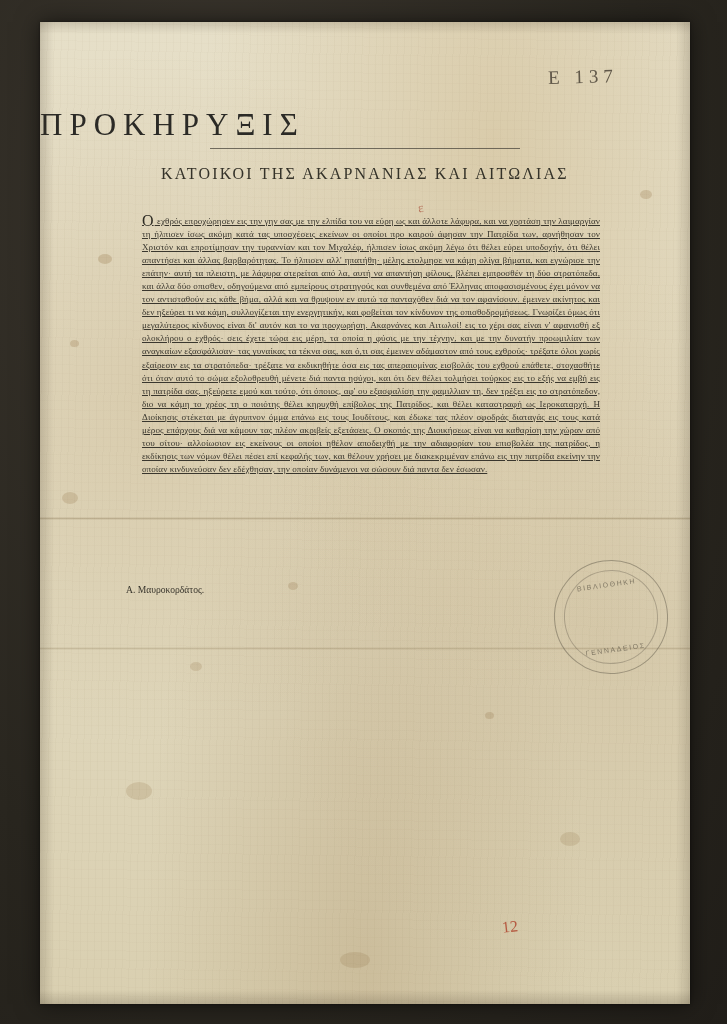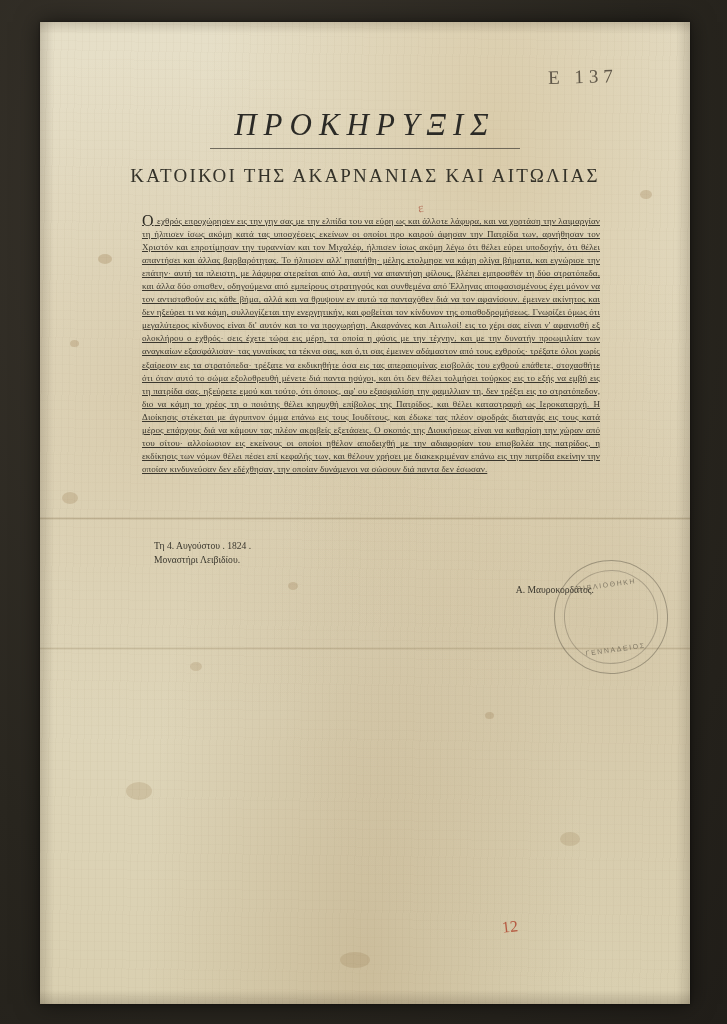--- a/index.html
+++ b/index.html
@@ -81,46 +81,44 @@
     letter-spacing: 5px;
     opacity: 0.85;
     transform: rotate(-1.5deg);
   }
 
   
   #title {
     position: absolute;
     left: 0; right: 0;
     top: 85px;
-    text-align: center;
     font-family: "Liberation Serif", serif;
     font-size: 31px;
     letter-spacing: 7px;
     color: #2b2a26;
     font-weight: 400;
-    font-style: italic;
   }
   #title-underline {
     position: absolute;
     left: 170px;
     width: 310px;
     top: 126px;
     height: 1px;
     background: #4a463c;
     opacity: 0.75;
   }
 
   
   #subtitle {
     position: absolute;
     left: 0; right: 0;
     top: 143px;
     text-align: center;
     font-family: "Liberation Serif", serif;
-    font-size: 19px;
+    font-size: 16px;
     letter-spacing: 2.2px;
     color: #343229;
   }
 
   
   #body-block {
     position: absolute;
     left: 86px;
     top: 176px;
     width: 490px;
@@ -250,24 +248,20 @@
 
     <div id="subtitle">ΚΑΤΟΙΚΟΙ ΤΗΣ ΑΚΑΡΝΑΝΙΑΣ ΚΑΙ ΑΙΤΩΛΙΑΣ</div>
 
     <div id="red-mark-top">ε</div>
 
     <div id="body-block">
       <p><span class="dropcap">Ο</span><span> εχθρός επρoχώρησεν εις την γην σας με την ελπίδα του να εύρη ως και άλλοτε λάφυρα, και να χορτάση την λαιμαργίαν τη    ήλπισεν ίσως ακόμη κατά τας υποσχέσεις εκείνων οι οποίοι προ καιρού άφησαν την Πατρίδα των, αρνήθησαν τον Χριστόν και επροτίμησαν την τυραννίαν και τον Μιχαλέφ, ήλπισεν ίσως ακόμη λέγω ότι θέλει εύρει υποδοχήν, ότι θέλει απαντήσει και άλλας βαρβαρότητας. Το ήλπισεν αλλ' ηπατήθη· μέλης ετολμησε να κάμη ολίγα βήματα, και εγνώρισε την επάτην· αυτή τα πλειστη, με λάφυρα   στερείται από λα, αυτή να απαντήση φίλους, βλέπει εμπροσθέν τη δύο στρατόπεδα, και άλλα δύο οπισθεν, οδηγούμενα από εμπείρους στρατηγούς και συνθεμένα από Έλληνας αποφασισμένους έχει μόνον να τον αντισταθούν εις κάθε βήμα, αλλά και να θρυψουν εν αυτώ τα πανταχόθεν διά να τον αφανίσουν. έμεινεν ακίνητος και δεν ηξεύρει τι να κάμη, συλλογίζεται την ενεργητικήν, και φοβείται τον κίνδυνον της οπισθοδρομήσεως. Γνωρίζει όμως ότι μεγαλύτερος κίνδυνος είναι δι' αυτόν και το να προχωρήση. Ακαρνάνες και Αιτωλοί! εις το χέρι σας είναι ν' αφανισθή εξ ολοκλήρου ο εχθρός· σεις έχετε τώρα εις μέρη, τα οποία η φύσις με την τέχνην, και με την δυνατήν προωμιλίαν των αναγκαίων εξασφάλισαν· τας γυναίκας τα τέκνα σας, και ό,τι σας έμεινεν αδάμαστον από τους εχθρούς· τρέξατε όλοι χωρίς εξαίρεσιν εις τα στρατόπεδα· τρέξατε να εκδικηθήτε όσα εις τας απεραιομίνας εισβολάς του εχθρού επάθετε, στοχασθήτε ότι όταν αυτό το σώμα εξολοθρευθή μένετε διά παντα ησύχοι, και ότι δεν θέλει τολμήσει τούρκος εις το εξής να εμβή εις τη πατρίδα σας. ηξεύρετε εμού και τούτο, ότι όποιος, αφ' ου εξασφαλίση την φαμιλλιαν τη, δεν τρέξει εις το στρατόπεδον, διο να κάμη το χρέος τη  ο ποιότης θέλει κηρυχθή επίβολος της Πατρίδος, και θέλει καταστραφή ως Ιεροκαταρχή. Η Διοίκησις στέκεται με άγρυπνον όμμα επάνω εις τους Ιουδίτους, και έδωκε τας πλέον σφοδράς διαταγάς εις τους κατά μέρος επάρχους διά να κάμουν τας πλέον ακριβείς εξετάσεις. Ο σκοπός της Διοικήσεως είναι να καθαρίση την χώραν από του σίτου· αλλοίωσιον εις εκείνους οι οποίοι ηθέλον αποδειχθή με την αδιαφορίαν του επισβολέα της πατρίδος, η εκδίκησις των νόμων θέλει πέσει επί κεφαλής των, και θέλουν χρήσει με διακεκριμέναν επάνω εις την πατρίδα εκείνην την οποίαν κινδυνεύσαν δεν εδέχθησαν, την οποίαν δυνάμενοι να σώσουν διά παντα δεν έσωσαν.</span></p>
     </div>
 
     <div id="signature-row">
-      <div id="date-block">
-        <div>Τη 4. Αυγούστου . 1824 .</div>
-        <div>Μοναστήρι Λειβιδίου.</div>
-      </div>
       <div id="signer-block">Α. Μαυροκορδάτος.</div>
     </div>
 
     <div id="stamp">
       <div id="stamp-text-top">ΒΙΒΛΙΟΘΗΚΗ</div>
       <div id="stamp-text-bottom">ΓΕΝΝΑΔΕΙΟΣ</div>
     </div>
 
     <div id="red-mark">12</div>
 

